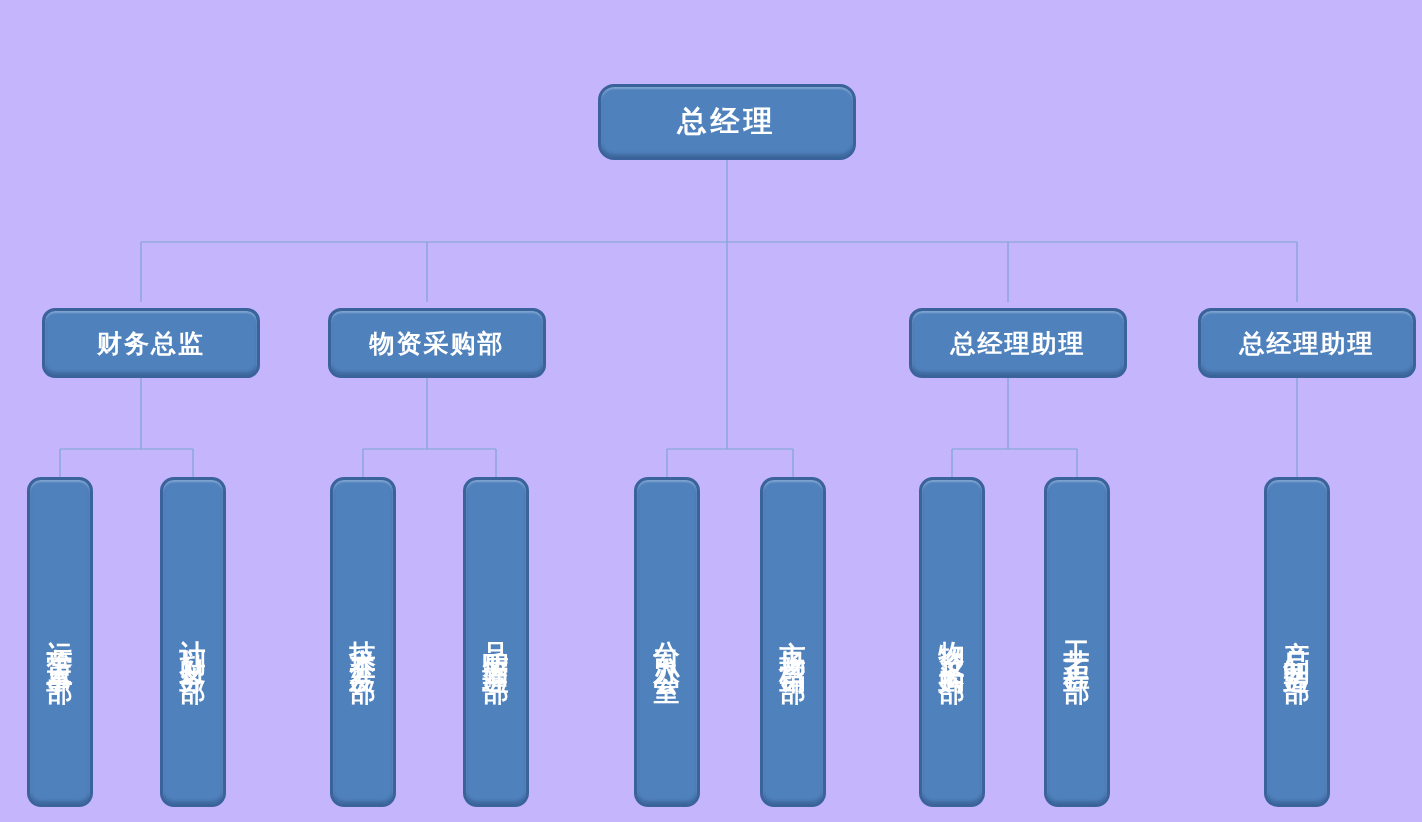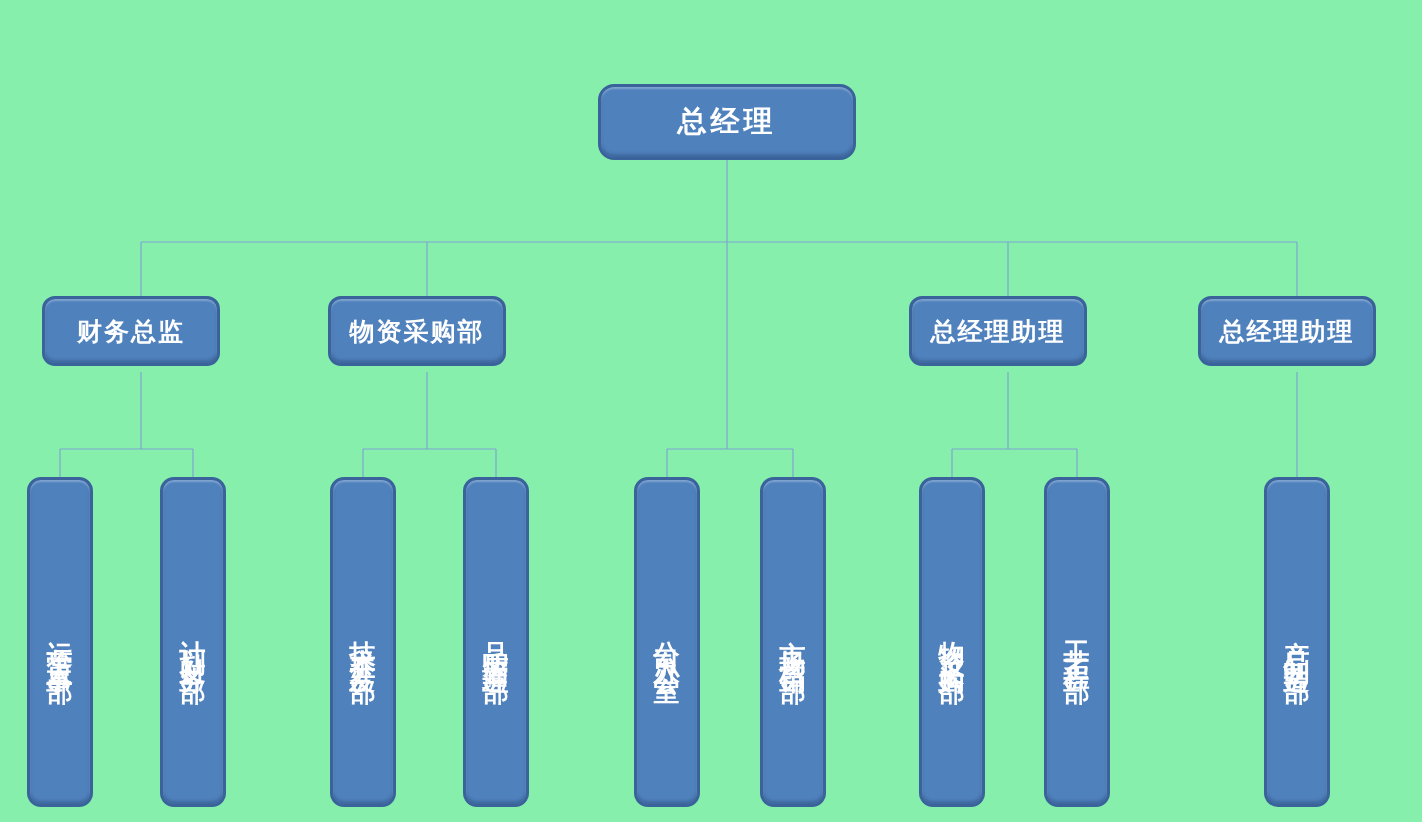--- a/index.html
+++ b/index.html
@@ -4,21 +4,21 @@
 <style>
   html, body {
     margin: 0;
     padding: 0;
     background: #ffffff;
   }
   .canvas {
     position: relative;
     width: 1422px;
     height: 822px;
-    background: #86efac;
+    background: #c4b5fd;
     overflow: hidden;
     font-family: "DejaVu Serif", "Liberation Serif", serif;
   }
   .connectors {
     position: absolute;
     left: 0;
     top: 0;
     width: 1422px;
     height: 822px;
     pointer-events: none;
@@ -40,22 +40,22 @@
   .root {
     left: 598px;
     top: 84px;
     width: 258px;
     height: 76px;
     border-radius: 16px;
     font-size: 29px;
     letter-spacing: 4px;
   }
   .l2 {
-    top: 296px;
-    width: 178px;
+    top: 308px;
+    width: 218px;
     height: 70px;
     border-radius: 13px;
     font-size: 25px;
     letter-spacing: 2px;
   }
   .l3 {
     top: 477px;
     width: 66px;
     height: 330px;
     border-radius: 14px;

